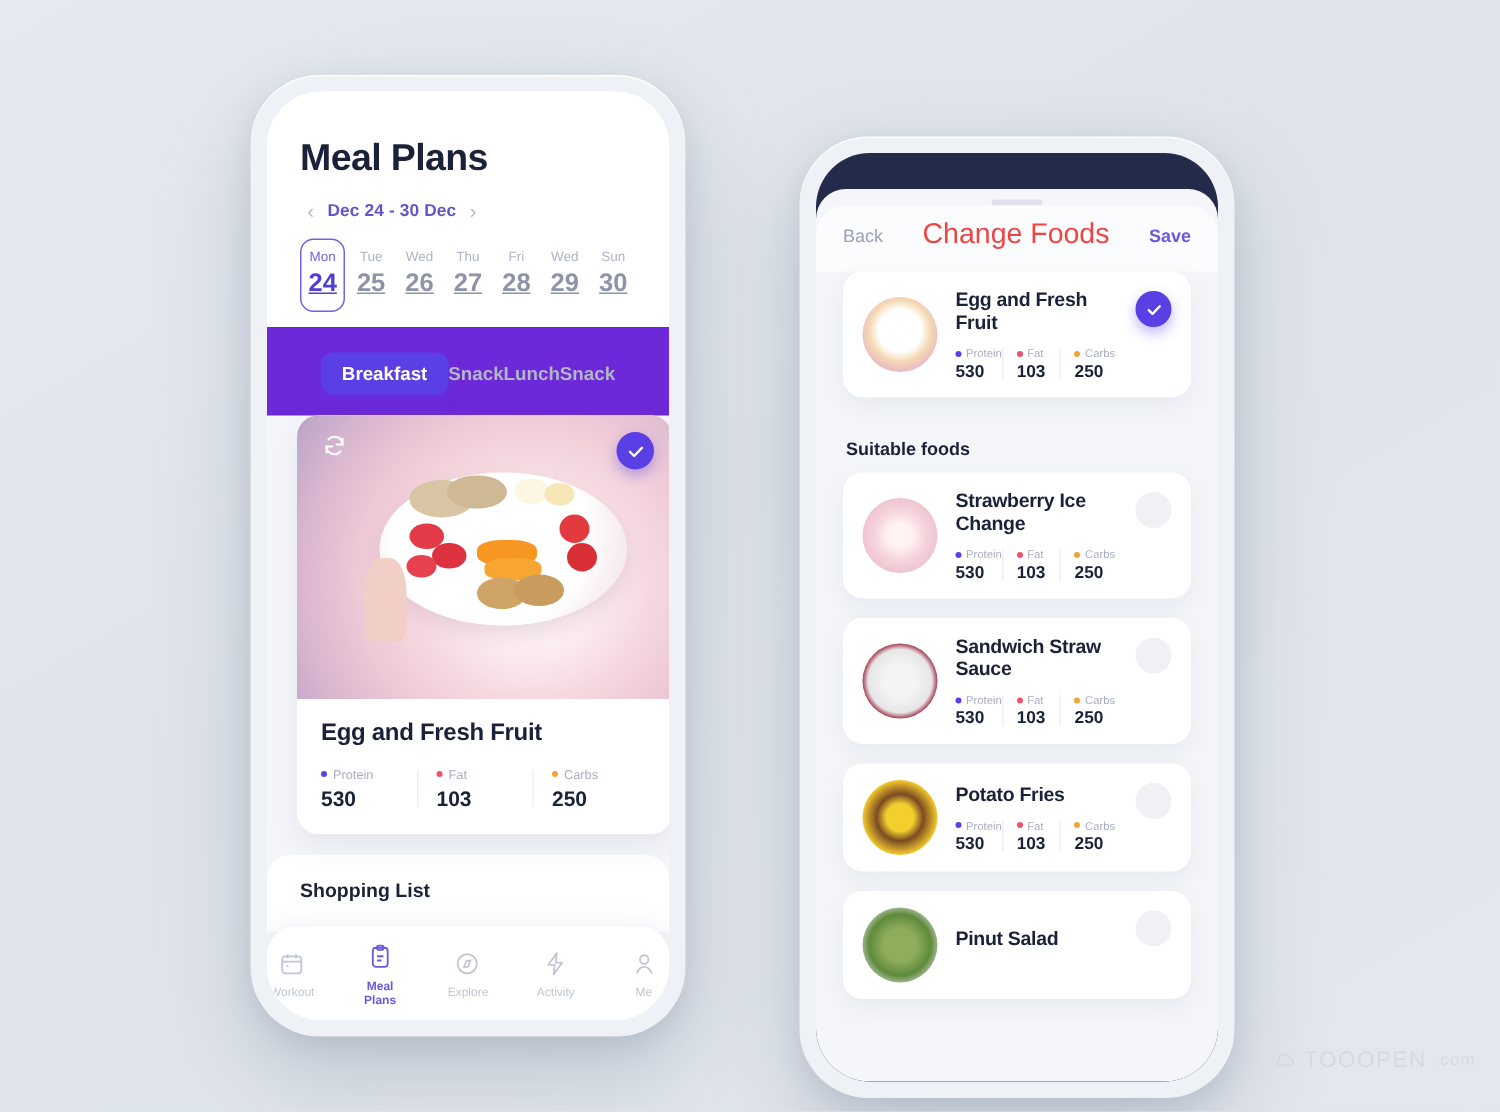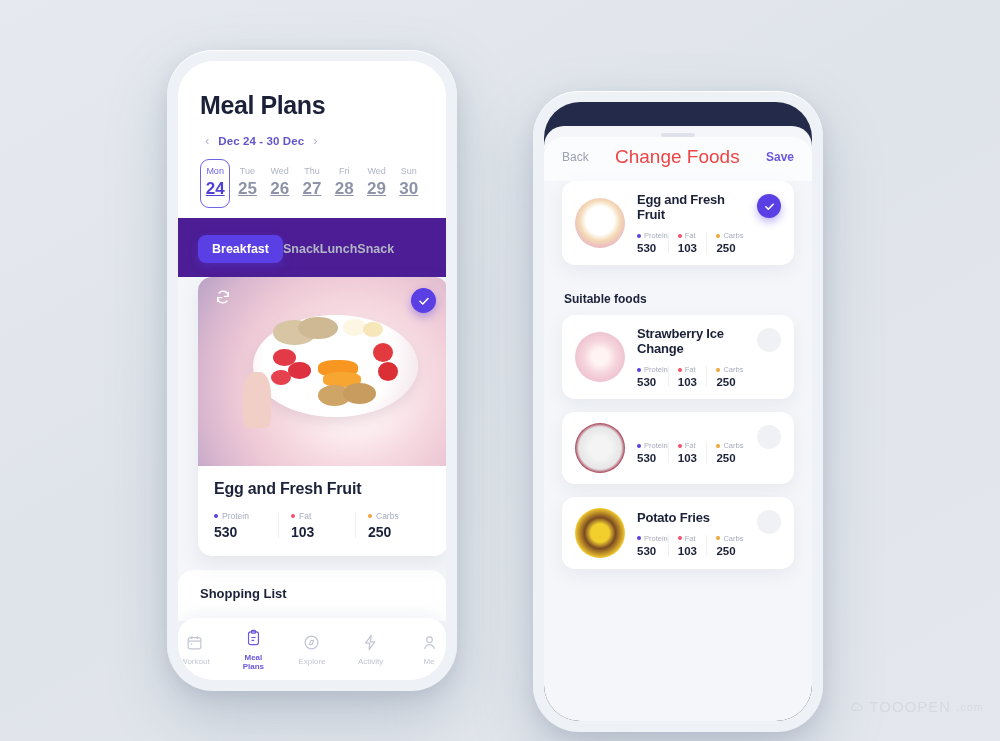--- a/index.html
+++ b/index.html
@@ -54,21 +54,21 @@
   }
   .day .dw { font-size: 9px; color:#b0b4c6; margin-bottom:3px; }
   .day .dn { font-size: 17px; color:#8e93a8; font-weight:600;text-decoration:underline; }
   .day.sel { border-color:#7163e8; }
   .day.sel .dw { color:#7163e8; }
   .day.sel .dn { color:#4f3fd6; font-weight:700; }
 
   .l-body { background:#f4f6f9; height: 100%; }
 
   .meals { display:flex; padding: 17px 20px 14px; align-items:center;
-           background:#4c1d95; }
+           background:#6d28d9;justify-content:center; }
   .meal {
     font-size: 12.5px; color:#b2b6c6; font-weight:600; white-space:nowrap;
   }
   .meal.active {
     background:#5a3fe4; color:#fff; padding: 7px 14px; border-radius: 8px;
     box-shadow: 0 4px 10px rgba(90,63,228,.32);
   }
 
   .cards { display:flex; gap: 12px; padding: 0 20px; }
   .fcard {
@@ -436,20 +436,21 @@
                     </div>
                     <div class="rmval">250</div>
                   </div>
                 </div>
               </div>
               <div class="sel-circle"></div>
             </div>
             <div class="row">
               <div class="thumb t-sand"></div>
               <div class="rbody">
+                <div class="rname">Sandwich Straw Sauce</div>
                 <div class="rmacros">
                   <div class="rmacro">
                     <div class="rmlabel">
                       <span class="dot" style="background: rgb(90, 63, 228);"></span>
                       <span>Protein</span>
                     </div>
                     <div class="rmval">530</div>
                   </div>
                   <div class="rmacro">
                     <div class="rmlabel">
@@ -489,20 +490,28 @@
                     <div class="rmval">103</div>
                   </div>
                   <div class="rmacro">
                     <div class="rmlabel">
                       <span class="dot" style="background: rgb(242, 164, 58);"></span>
                       <span>Carbs</span>
                     </div>
                     <div class="rmval">250</div>
                   </div>
                 </div>
+              </div>
+              <div class="sel-circle"></div>
+            </div>
+            <div class="row">
+              <div class="thumb t-sal"></div>
+              <div class="rbody">
+                <div class="rname">Pinut Salad</div>
+                <div class="rmacros"></div>
               </div>
               <div class="sel-circle"></div>
             </div>
           </div>
       </div>
     </div>
   </div>
 
   <div class="watermark">
     <svg width="15" height="15" viewBox="0 0 24 24" fill="none" stroke="#d5dae2" stroke-width="2">

